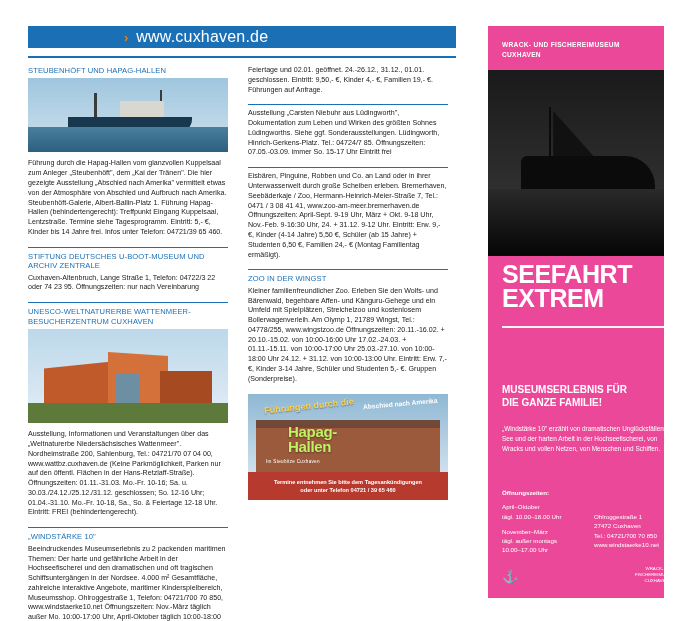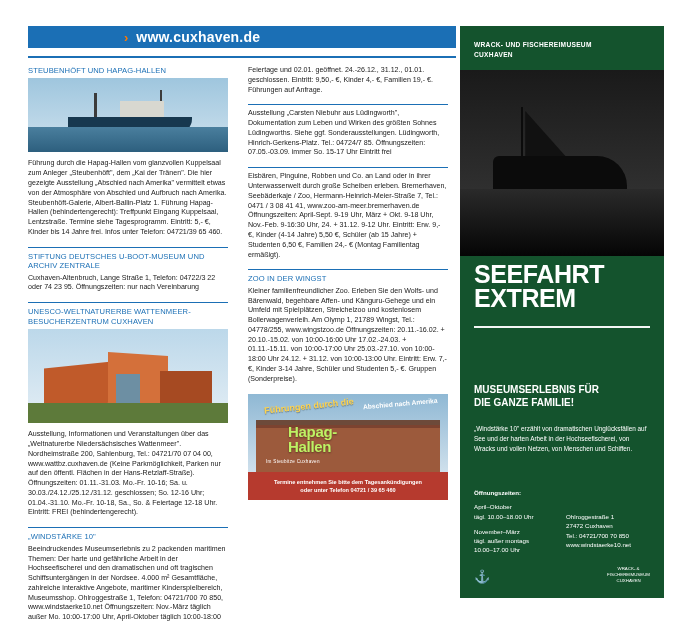--- a/index.html
+++ b/index.html
@@ -34,22 +34,22 @@
   .topbar .arrow {
     color: #ff7a00;
     font-size: 13px;
     font-weight: bold;
     margin-left: 96px;
     margin-right: 8px;
     line-height: 1;
   }
   .topbar .url {
     color: #ffffff;
-    font-size: 14px;
-    font-weight: bold;
+    font-size: 16px;
+    font-weight: normal;
     letter-spacing: 0.2px;
   }
   .page-number {
     position: absolute;
     right: 12px; top: 24px;
     font-size: 11px;
     color: #555;
   }
   .rule-top {
     position: absolute;
@@ -200,22 +200,22 @@
     font-size: 5.6px;
     font-weight: bold;
     display: flex; flex-direction: column; align-items: center;
     justify-content: center; text-align: center; line-height: 1.45;
   }
 
   
   .ad {
     position: absolute;
     right: 12px; top: 26px;
-    width: 204px; height: 572px;
-    background: #14532d;
+    width: 176px; height: 572px;
+    background: #ec4899;
     color: #ffffff;
     overflow: hidden;
   }
   .ad-logo {
     position: absolute; left: 14px; top: 14px;
     font-size: 6.6px; font-weight: bold; line-height: 1.5;
     letter-spacing: .3px;
   }
   .ad-photo {
     position: absolute; left: 0; top: 44px; width: 204px; height: 186px;

